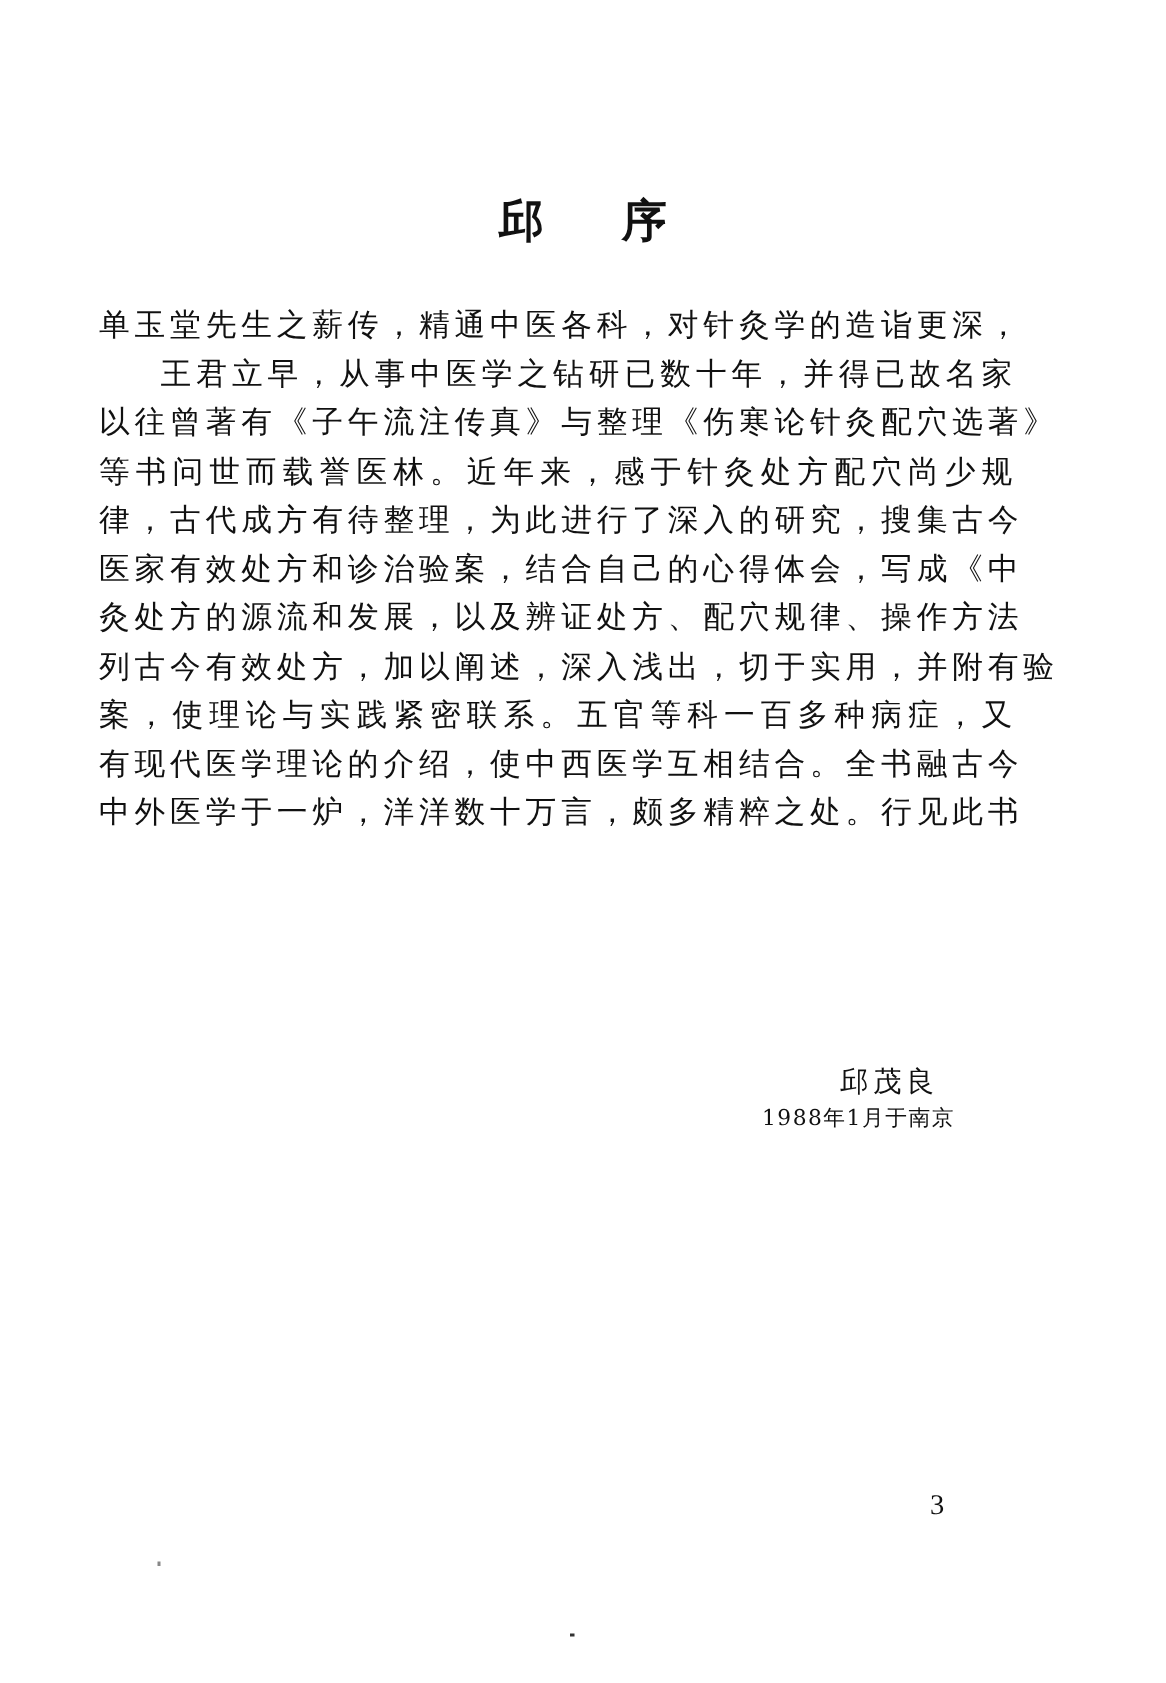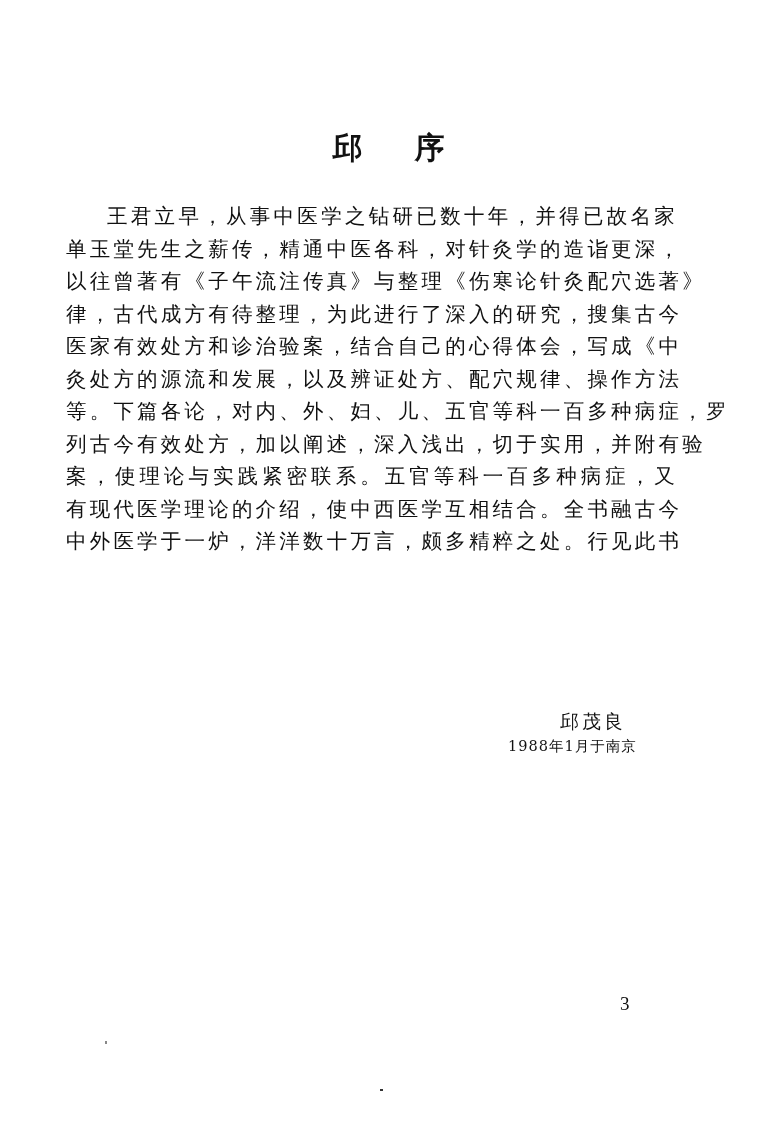--- a/index.html
+++ b/index.html
@@ -86,27 +86,27 @@
 </head>
 <body>
 
 <div class="page">
 
   <div class="title">
     <span class="ch1">邱</span><span>序</span>
   </div>
 
   <div class="body-text">
+    <span class="line">单玉堂先生之薪传，精通中医各科，对针灸学的造诣更深，</span>
     <span class="line indent">王君立早，从事中医学之钻研已数十年，并得已故名家</span>
-    <span class="line">单玉堂先生之薪传，精通中医各科，对针灸学的造诣更深，</span>
     <span class="line">以往曾著有《子午流注传真》与整理《伤寒论针灸配穴选著》</span>
+    <span class="line">等书问世而载誉医林。近年来，感于针灸处方配穴尚少规</span>
     <span class="line">律，古代成方有待整理，为此进行了深入的研究，搜集古今</span>
     <span class="line">医家有效处方和诊治验案，结合自己的心得体会，写成《中</span>
     <span class="line">灸处方的源流和发展，以及辨证处方、配穴规律、操作方法</span>
-    <span class="line">等。下篇各论，对内、外、妇、儿、五官等科一百多种病症，罗</span>
     <span class="line">列古今有效处方，加以阐述，深入浅出，切于实用，并附有验</span>
     <span class="line">案，使理论与实践紧密联系。五官等科一百多种病症，又</span>
     <span class="line">有现代医学理论的介绍，使中西医学互相结合。全书融古今</span>
     <span class="line">中外医学于一炉，洋洋数十万言，颇多精粹之处。行见此书</span>
   </div>
 
   <div class="signature">邱茂良</div>
   <div class="date">1988年1月于南京</div>
 
   <div class="page-number">3</div>

